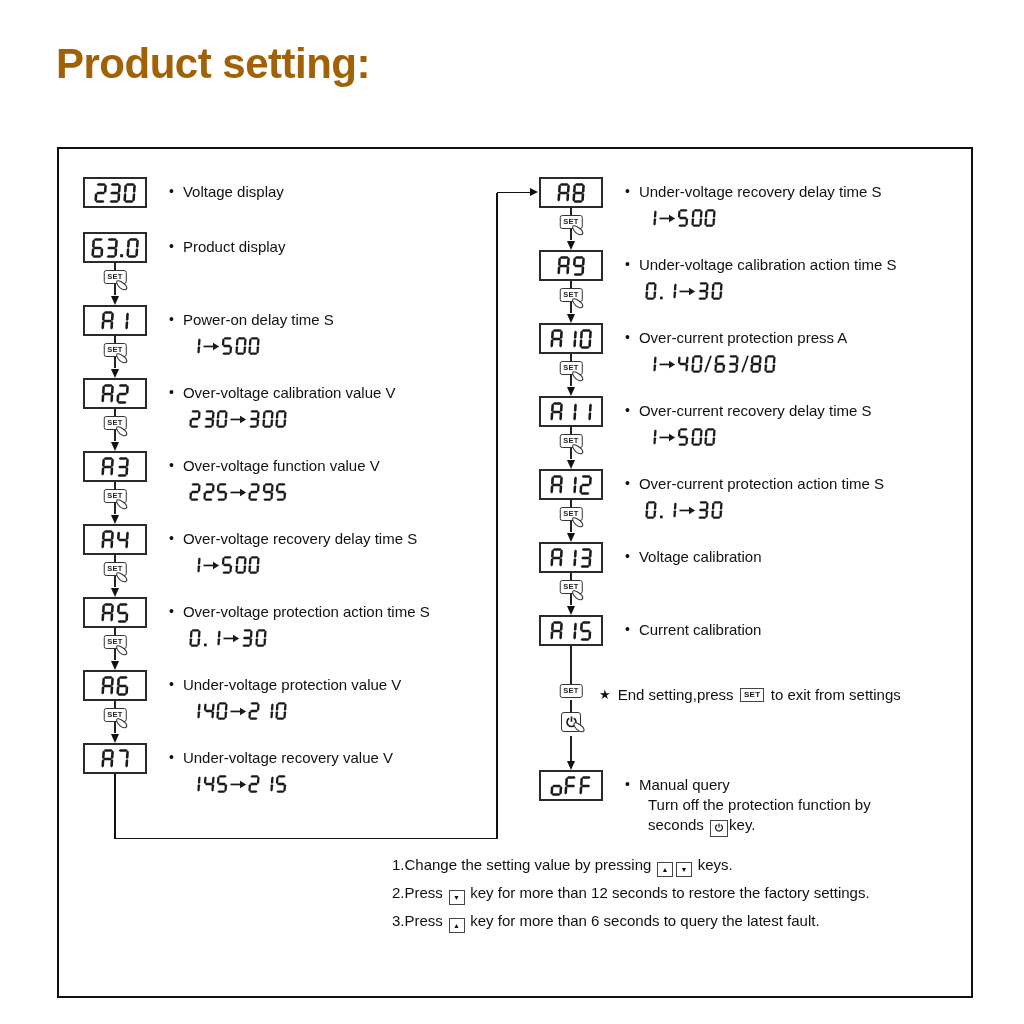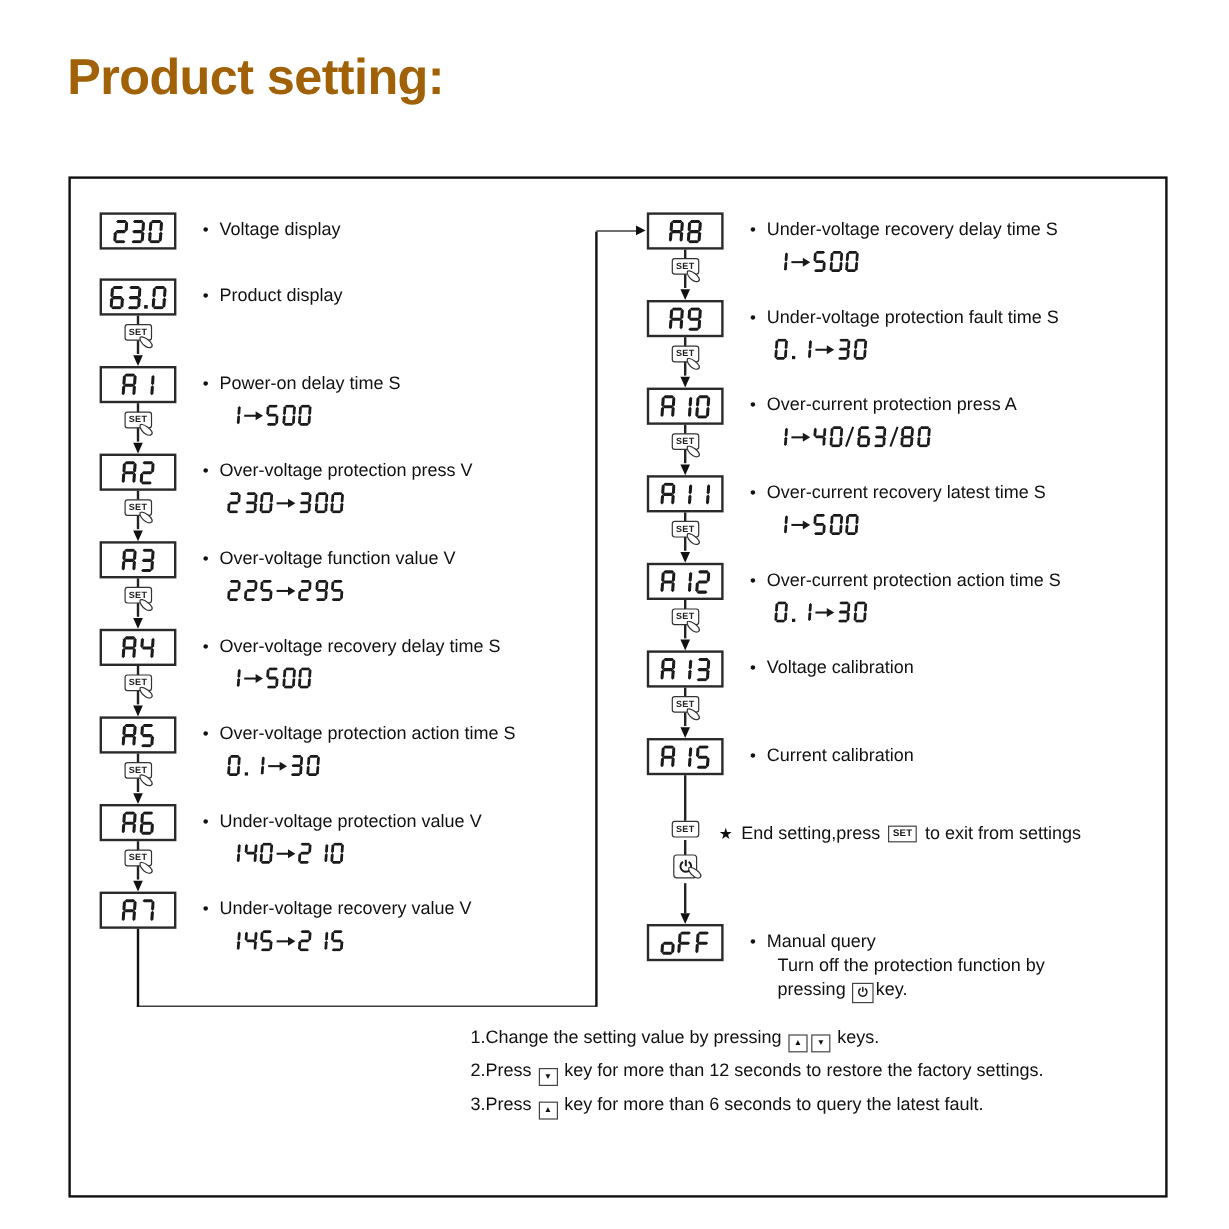--- a/index.html
+++ b/index.html
@@ -265,21 +265,21 @@
                 <svg class="hand" width="15" height="12" viewBox="0 0 15 13">
                   <path d="M1.6 1.1 C0.7 3.4 3.2 7.5 6.8 9.6 C10.2 11.5 13.3 10.1 12.2 7.4 C11 4.6 6.3 1.3 3.4 0.8 C2.5 0.7 1.9 0.8 1.6 1.1 Z" fill="#fff" stroke="#333333" stroke-width="1.1"></path>
                 </svg>
               </span>
               <span class="arrowhead"></span>
             </div>
           </div>
           <div class="desc">
             <div class="label">
               <span class="bullet">•</span>
-              <span>Over-voltage protection press V</span>
+              <span>Over-voltage calibration value V</span>
             </div>
             <div class="range">
               <svg height="18" viewBox="0 0 12 18" width="12">
                 <g transform="translate(1.1 0) skewX(-4)">
                   <polygon points="1.5,1.4 2.65,0.25 8.35,0.25 9.5,1.4 8.35,2.55 2.65,2.55" fill="#1a1a1a"></polygon>
                   <polygon points="9.5,1.4 10.65,2.55 10.65,7.85 9.5,9 8.35,7.85 8.35,2.55" fill="#1a1a1a"></polygon>
                   <polygon points="1.5,16.6 2.65,15.450000000000001 8.35,15.450000000000001 9.5,16.6 8.35,17.75 2.65,17.75" fill="#1a1a1a"></polygon>
                   <polygon points="1.5,9 2.65,10.15 2.65,15.450000000000001 1.5,16.6 0.3500000000000001,15.450000000000001 0.3500000000000001,10.15" fill="#1a1a1a"></polygon>
                   <polygon points="1.5,9 2.65,7.85 8.35,7.85 9.5,9 8.35,10.15 2.65,10.15" fill="#1a1a1a"></polygon>
                 </g>
@@ -904,21 +904,21 @@
                 <svg class="hand" width="15" height="12" viewBox="0 0 15 13">
                   <path d="M1.6 1.1 C0.7 3.4 3.2 7.5 6.8 9.6 C10.2 11.5 13.3 10.1 12.2 7.4 C11 4.6 6.3 1.3 3.4 0.8 C2.5 0.7 1.9 0.8 1.6 1.1 Z" fill="#fff" stroke="#333333" stroke-width="1.1"></path>
                 </svg>
               </span>
               <span class="arrowhead"></span>
             </div>
           </div>
           <div class="desc">
             <div class="label">
               <span class="bullet">•</span>
-              <span>Under-voltage protection fault time S</span>
+              <span>Under-voltage calibration action time S</span>
             </div>
             <div class="range">
               <svg height="18" viewBox="0 0 12 18" width="12">
                 <g transform="translate(1.1 0) skewX(-4)">
                   <polygon points="1.5,1.4 2.65,0.25 8.35,0.25 9.5,1.4 8.35,2.55 2.65,2.55" fill="#1a1a1a"></polygon>
                   <polygon points="9.5,1.4 10.65,2.55 10.65,7.85 9.5,9 8.35,7.85 8.35,2.55" fill="#1a1a1a"></polygon>
                   <polygon points="9.5,9 10.65,10.15 10.65,15.450000000000001 9.5,16.6 8.35,15.450000000000001 8.35,10.15" fill="#1a1a1a"></polygon>
                   <polygon points="1.5,16.6 2.65,15.450000000000001 8.35,15.450000000000001 9.5,16.6 8.35,17.75 2.65,17.75" fill="#1a1a1a"></polygon>
                   <polygon points="1.5,9 2.65,10.15 2.65,15.450000000000001 1.5,16.6 0.3500000000000001,15.450000000000001 0.3500000000000001,10.15" fill="#1a1a1a"></polygon>
                   <polygon points="1.5,1.4 2.65,2.55 2.65,7.85 1.5,9 0.3500000000000001,7.85 0.3500000000000001,2.55" fill="#1a1a1a"></polygon>
@@ -1116,21 +1116,21 @@
                 <svg class="hand" width="15" height="12" viewBox="0 0 15 13">
                   <path d="M1.6 1.1 C0.7 3.4 3.2 7.5 6.8 9.6 C10.2 11.5 13.3 10.1 12.2 7.4 C11 4.6 6.3 1.3 3.4 0.8 C2.5 0.7 1.9 0.8 1.6 1.1 Z" fill="#fff" stroke="#333333" stroke-width="1.1"></path>
                 </svg>
               </span>
               <span class="arrowhead"></span>
             </div>
           </div>
           <div class="desc">
             <div class="label">
               <span class="bullet">•</span>
-              <span>Over-current recovery latest time S</span>
+              <span>Over-current recovery delay time S</span>
             </div>
             <div class="range">
               <svg height="18" viewBox="0 0 12 18" width="12">
                 <g transform="translate(1.1 0) skewX(-4)">
                   <polygon points="9.5,1.4 10.65,2.55 10.65,7.85 9.5,9 8.35,7.85 8.35,2.55" fill="#1a1a1a"></polygon>
                   <polygon points="9.5,9 10.65,10.15 10.65,15.450000000000001 9.5,16.6 8.35,15.450000000000001 8.35,10.15" fill="#1a1a1a"></polygon>
                 </g>
               </svg>
               <svg height="18" viewBox="0 0 17 18" width="17">
                 <rect x="0.5" y="8.6" width="10" height="1.7" fill="#1a1a1a"></rect>
@@ -1398,21 +1398,21 @@
               </svg>
             </div>
             <div class="connector none"></div>
           </div>
           <div class="desc">
             <div class="label">
               <span class="bullet">•</span>
               <span>Manual query</span>
             </div>
             <div class="extra-line">Turn off the protection function by</div>
-            <div class="extra-line"><span>pressing</span> <span class="ikey ikey-power">
+            <div class="extra-line"><span>seconds</span> <span class="ikey ikey-power">
                 <svg width="10" height="10" viewBox="0 0 16 16">
                   <path d="M5.1 2.8 A5.5 5.5 0 1 0 10.9 2.8" fill="none" stroke="#1a1a1a" stroke-width="2"></path>
                   <line x1="8" y1="0.6" x2="8" y2="7.2" stroke="#1a1a1a" stroke-width="2"></line>
                 </svg>
               </span><span>key.</span></div>
           </div>
         </div>
       </div>
     <div class="route" id="route-v1" style="left:55.25px;top:625px;width:1.5px;height:65px;"></div>
     <div class="route" id="route-h1" style="left:55.25px;top:688.5px;width:383px;height:1.5px;"></div>

